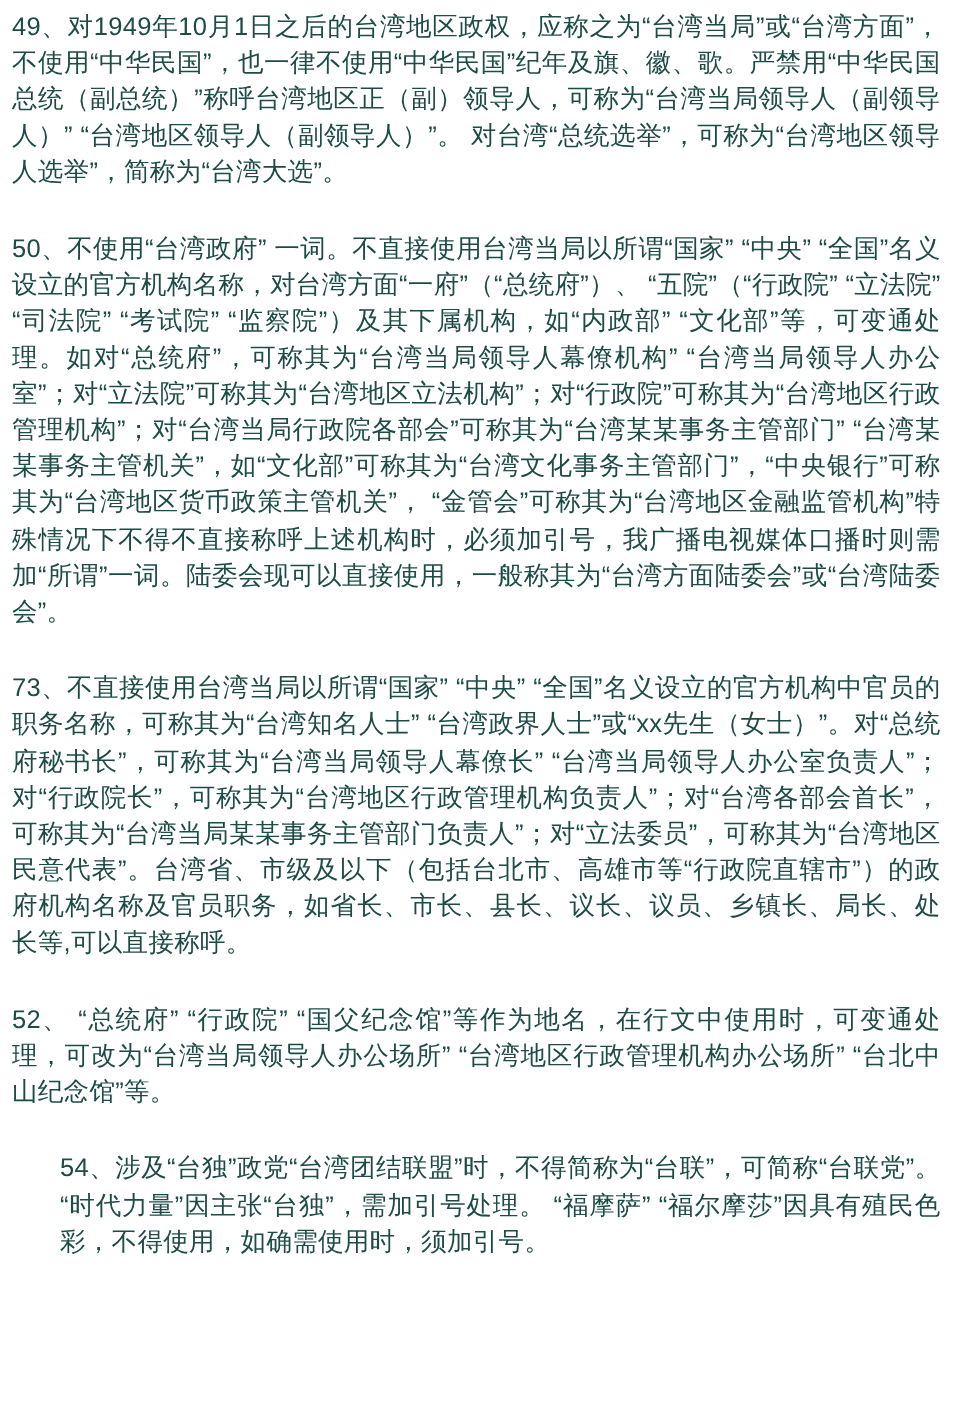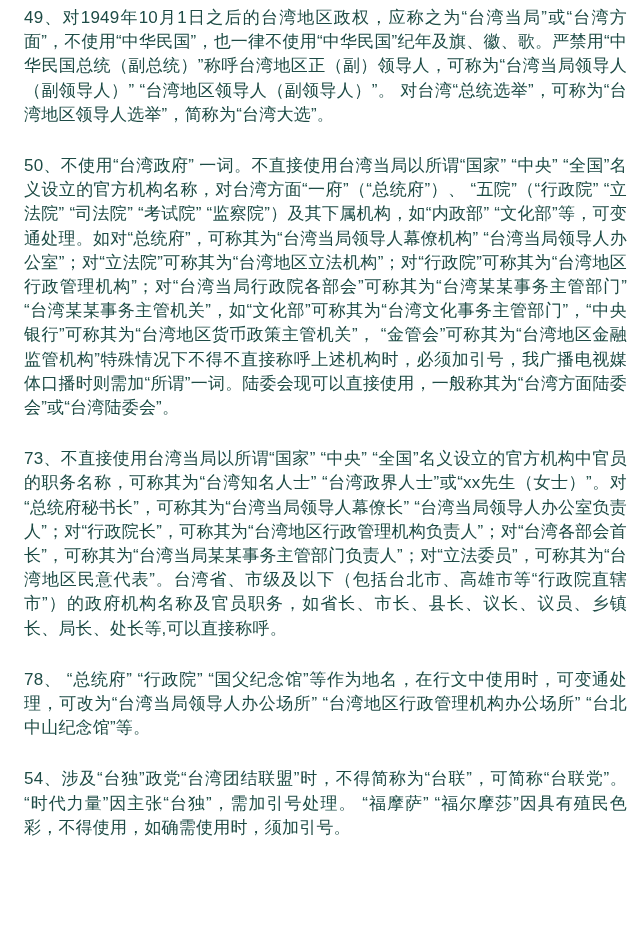--- a/index.html
+++ b/index.html
@@ -8,39 +8,40 @@
     background: #ffffff;
   }
   body {
     width: 635px;
     height: 952px;
     overflow: hidden;
   }
   .doc {
     box-sizing: border-box;
     width: 635px;
-    padding: 6px 8px 0 24px;
+    padding: 6px 8px 0 8px;
     font-family: "Liberation Sans", "DejaVu Sans", sans-serif;
     font-size: 17px;
     line-height: 24.2px;
     letter-spacing: 0.2px;
     text-align: justify;
     color: #1d4b45;
     font-weight: 400;
   }
   .doc p {
     margin: 0 0 27px 0;
     word-break: break-all;
   }
   .doc p:last-child {
     margin-bottom: 0;
+    margin-left: 32px;
   }
 </style>
 </head>
 <body>
 
 <div class="doc">
   <p>49、对1949年10月1日之后的台湾地区政权，应称之为“台湾当局”或“台湾方面”，不使用“中华民国”，也一律不使用“中华民国”纪年及旗、徽、歌。严禁用“中华民国总统（副总统）”称呼台湾地区正（副）领导人，可称为“台湾当局领导人（副领导人）” “台湾地区领导人（副领导人）”。 对台湾“总统选举”，可称为“台湾地区领导人选举”，简称为“台湾大选”。</p>
   <p>50、不使用“台湾政府” 一词。不直接使用台湾当局以所谓“国家” “中央” “全国”名义设立的官方机构名称，对台湾方面“一府”（“总统府”）、 “五院”（“行政院” “立法院” “司法院” “考试院” “监察院”）及其下属机构，如“内政部” “文化部”等，可变通处理。如对“总统府”，可称其为“台湾当局领导人幕僚机构” “台湾当局领导人办公室”；对“立法院”可称其为“台湾地区立法机构”；对“行政院”可称其为“台湾地区行政管理机构”；对“台湾当局行政院各部会”可称其为“台湾某某事务主管部门” “台湾某某事务主管机关”，如“文化部”可称其为“台湾文化事务主管部门”，“中央银行”可称其为“台湾地区货币政策主管机关”， “金管会”可称其为“台湾地区金融监管机构”特殊情况下不得不直接称呼上述机构时，必须加引号，我广播电视媒体口播时则需加“所谓”一词。陆委会现可以直接使用，一般称其为“台湾方面陆委会”或“台湾陆委会”。</p>
   <p>73、不直接使用台湾当局以所谓“国家” “中央” “全国”名义设立的官方机构中官员的职务名称，可称其为“台湾知名人士” “台湾政界人士”或“xx先生（女士）”。对“总统府秘书长”，可称其为“台湾当局领导人幕僚长” “台湾当局领导人办公室负责人”；对“行政院长”，可称其为“台湾地区行政管理机构负责人”；对“台湾各部会首长”，可称其为“台湾当局某某事务主管部门负责人”；对“立法委员”，可称其为“台湾地区民意代表”。台湾省、市级及以下（包括台北市、高雄市等“行政院直辖市”）的政府机构名称及官员职务，如省长、市长、县长、议长、议员、乡镇长、局长、处长等,可以直接称呼。</p>
-  <p>78、 “总统府” “行政院” “国父纪念馆”等作为地名，在行文中使用时，可变通处理，可改为“台湾当局领导人办公场所” “台湾地区行政管理机构办公场所” “台北中山纪念馆”等。</p>
+  <p>52、 “总统府” “行政院” “国父纪念馆”等作为地名，在行文中使用时，可变通处理，可改为“台湾当局领导人办公场所” “台湾地区行政管理机构办公场所” “台北中山纪念馆”等。</p>
   <p>54、涉及“台独”政党“台湾团结联盟”时，不得简称为“台联”，可简称“台联党”。 “时代力量”因主张“台独”，需加引号处理。 “福摩萨” “福尔摩莎”因具有殖民色彩，不得使用，如确需使用时，须加引号。</p>
 </div>
 
 </body></html>

